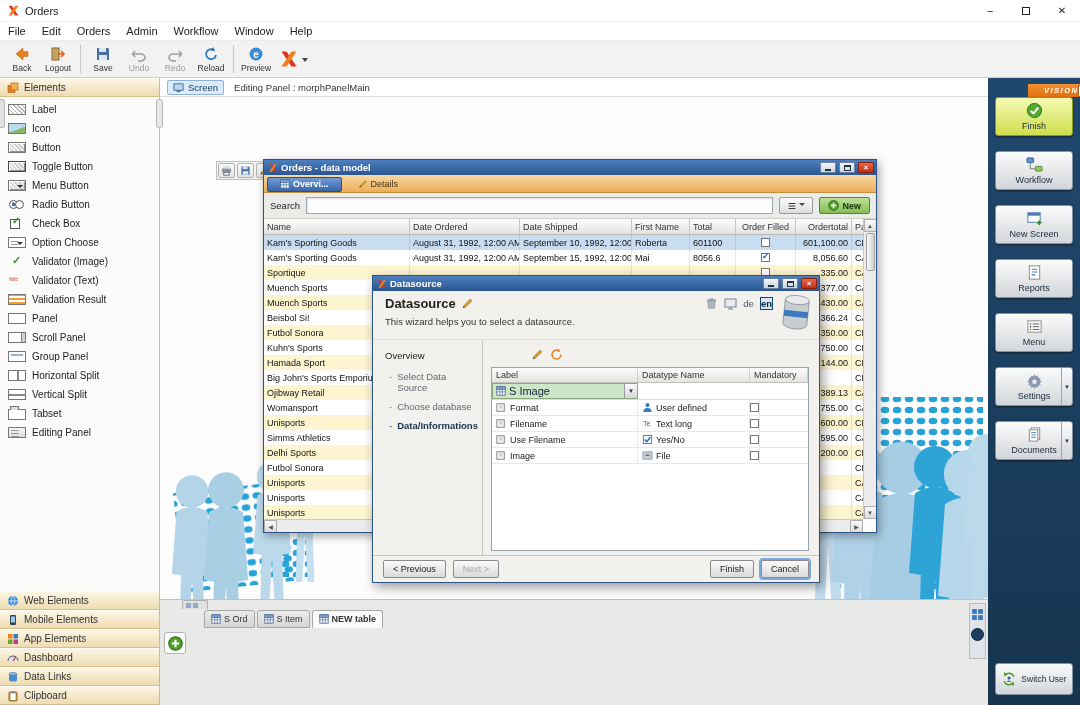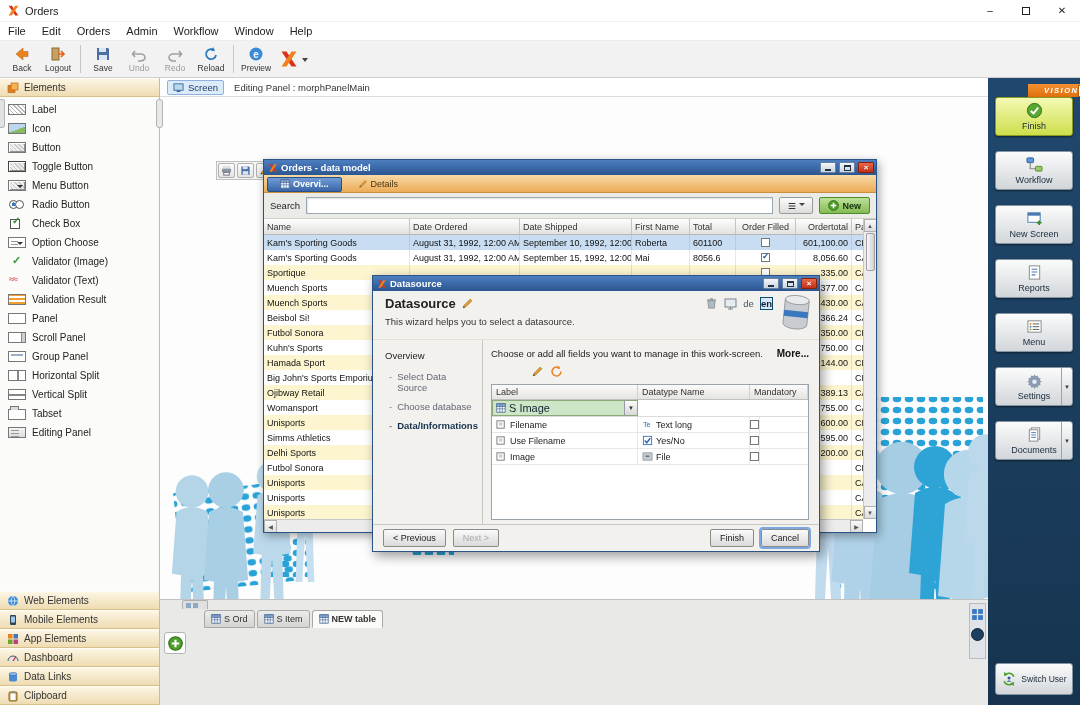--- a/index.html
+++ b/index.html
@@ -108,21 +108,21 @@
 .c6{width:56px;justify-content:flex-end;padding-right:3px}
 .c7{width:40px}
 .cb{width:9px;height:9px;border:1px solid #777;background:#fff;display:inline-block;position:relative}
 .cb.checked::after{content:"✓";position:absolute;left:0;top:-3px;font-size:9px;color:#2255aa;font-weight:bold}
 .dm-vscroll{position:absolute;right:0;top:0;bottom:13px;width:13px;background:#ececec;border-left:1px solid #c8c8c8;display:flex;flex-direction:column;align-items:center}
 .dm-hscroll{position:absolute;left:0;right:13px;bottom:0;height:13px;background:#ececec;border-top:1px solid #c8c8c8;display:flex;align-items:center}
 .sarr{font-size:6px;color:#555;width:13px;height:13px;display:flex;align-items:center;justify-content:center;background:linear-gradient(#fafafa,#dcdcdc);border:1px solid #b0b0b0;flex:none}
 .sthumb{width:9px;height:38px;background:linear-gradient(90deg,#fafafa,#d0d0d0);border:1px solid #a0a0a0;border-radius:2px;margin-top:1px}
 .hflex{flex:1}
 
-.ds-dialog{position:absolute;left:212px;top:178px;width:448px;height:277px;display:flex;flex-direction:column;background:#f2f1ed;border:1px solid #2a5486;box-shadow:3px 4px 11px rgba(0,0,0,.4);z-index:50}
+.ds-dialog{position:absolute;left:212px;top:178px;width:448px;height:308px;display:flex;flex-direction:column;background:#f2f1ed;border:1px solid #2a5486;box-shadow:3px 4px 11px rgba(0,0,0,.4);z-index:50}
 .ds-head{flex:none;height:49px;padding:5px 10px 0 12px;position:relative;border-bottom:1px solid #e2e0da}
 .ds-heading{font-size:13px;font-weight:bold;display:flex;align-items:center;gap:5px}
 .ds-heading .icn{width:13px;height:13px}
 .ds-sub{font-size:9.5px;color:#333;margin-top:5px}
 .ds-topicons{position:absolute;right:46px;top:6px;display:flex;align-items:center;gap:6px}
 .ds-topicons .icn{width:13px;height:13px}
 .ds-topicons button{background:none;border:none;padding:0;display:flex}
 .lang{font-size:9.5px;color:#456;padding:1px 3px;background:none;border:none;font-family:inherit}
 .lang.active{background:#d8e8fa;border:1px solid #0c4a6e;color:#123;font-weight:bold}
 .ds-barrel{position:absolute;right:8px;top:3px;width:30px;height:38px;z-index:2;transform:rotate(6deg)}
@@ -1163,24 +1163,20 @@
                     <span class="dash">-</span>
                     <span>Choose database</span>
                   </div>
                   <div class="ds-nav-item active">
                     <span class="dash">-</span>
                     <span>Data/Informations</span>
                   </div>
                 </div>
             </div>
             <div class="ds-main">
-              <div class="ds-instr">
-                <span>Choose or add all fields you want to manage in this work-screen.</span>
-                <span class="ds-more">More...</span>
-              </div>
               <div class="ds-actions">
                 <button class="circle-btn"></button>
                 <button class="circle-btn"></button>
                 <button>
                     <span class="icn">
                       <svg viewBox="0 0 12 12">
                         <path d="M2 10 L3 7.5 L8.5 2 L10 3.5 L4.5 9 Z" fill="#e8a030" stroke="#8a6010" stroke-width=".6"></path>
                         <path d="M2 10 L3.6 9.6 L2.4 8.5 Z" fill="#333"></path>
                       </svg>
                     </span>
@@ -1207,20 +1203,43 @@
                           <rect x="1" y="1" width="10" height="10" fill="#fff" stroke="#476a9a"></rect>
                           <rect x="1" y="1" width="10" height="3" fill="#9ab8dc" stroke="#476a9a"></rect>
                           <path d="M1 7 h10 M4.5 1 v10 M7.5 1 v10" stroke="#476a9a" stroke-width=".8"></path>
                         </svg>
                       </span>
                     <span class="ds-combo-text">S Image</span>
                     <span class="ds-combo-arrow">▼</span>
                   </span>
                 </div>
                 <div id="dsRows">
+                    <div class="ds-row">
+                      <span class="ds-cell f0">
+                        <span class="icn">
+                          <svg viewBox="0 0 12 12">
+                            <rect x="1" y="2" width="8" height="8" fill="#fff" stroke="#777"></rect>
+                            <path d="M3 4.5 h4 M3 6.5 h4" stroke="#aaa"></path>
+                          </svg>
+                        </span>
+                        <span>Format</span>
+                      </span>
+                      <span class="ds-cell f1">
+                        <span class="icn">
+                          <svg viewBox="0 0 12 12">
+                            <circle cx="6" cy="3.4" r="2.2" fill="#3a78c0"></circle>
+                            <path d="M1.5 11 q0 -4.5 4.5 -4.5 q4.5 0 4.5 4.5 Z" fill="#3a78c0"></path>
+                          </svg>
+                        </span>
+                        <span>User defined</span>
+                      </span>
+                      <span class="ds-cell f2">
+                        <span class="cb"></span>
+                      </span>
+                    </div>
                     <div class="ds-row">
                       <span class="ds-cell f0">
                         <span class="icn">
                           <svg viewBox="0 0 12 12">
                             <rect x="1" y="2" width="8" height="8" fill="#fff" stroke="#777"></rect>
                             <path d="M3 4.5 h4 M3 6.5 h4" stroke="#aaa"></path>
                           </svg>
                         </span>
                         <span>Filename</span>
                       </span>

